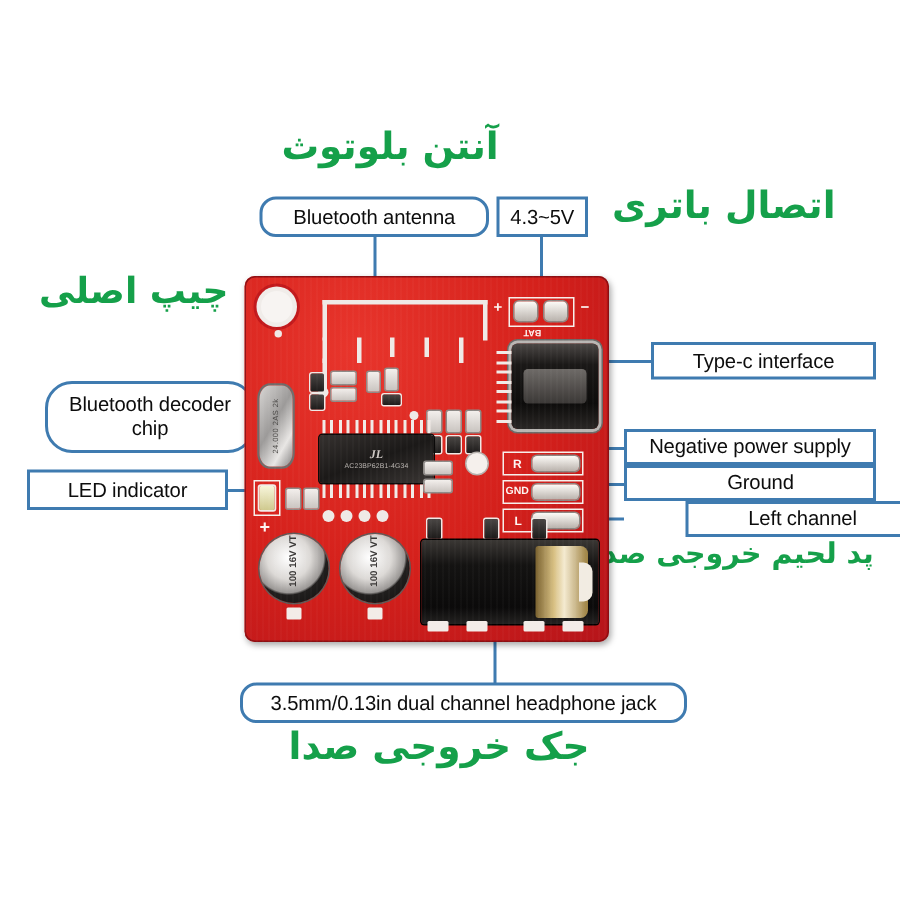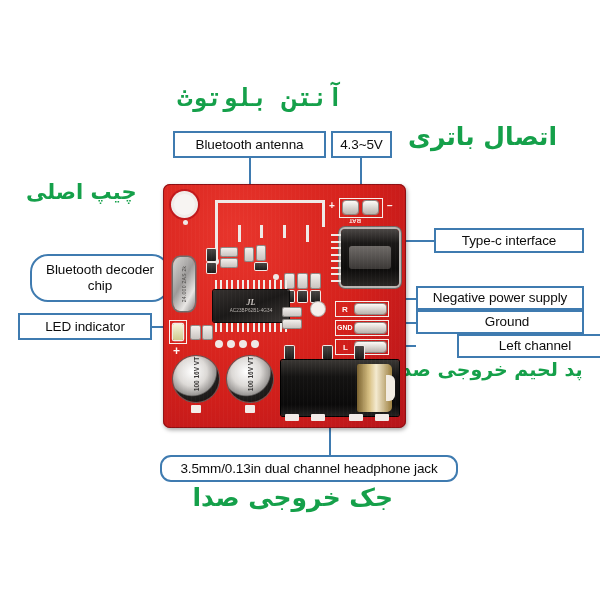--- a/index.html
+++ b/index.html
@@ -183,25 +183,25 @@
   .pinrow{ display:flex; justify-content:space-between; }
   .pinrow i{ display:block; width:2px; background:#f1ebe7; }
   .tracepad{ background:#f3ece8; border-radius:1px; }
   .bigvia{ border-radius:50%; background:#f5f0ec; box-shadow:0 0 0 1px #b5b0ac; }
 </style>
 </head>
 <body>
 
 <div id="stage">
 
-  <div class="fa" style="left:170px; top:83px; width:180px; text-align:center; font-size:25px;font-family:Liberation Mono, monospace;">آنتن بلوتوث</div>
+  <div class="fa" style="left:170px; top:83px; width:180px; text-align:center; font-size:25px;">آنتن بلوتوث</div>
 
   <div class="fa" style="left:408px; top:122px; font-size:25px;">اتصال باتری</div>
 
-  <div class="fa" style="left:26px; top:180px; font-size:21px;">چیپ اصلی</div>
+  <div class="fa" style="left:26px; top:180px; font-size:24px;">چیپ اصلی</div>
 
 
   <div class="fa" style="left:395px; top:358px; font-size:19px;">پد لحیم خروجی صدا</div>
 
   <div class="fa" style="left:223px; top:483px; width:170px; text-align:center; font-size:25px;">جک خروجی صدا</div>
 
   <div class="leader v" style="left:249px; top:158px; height:52px;"></div>
 
   <div class="leader v" style="left:360px; top:158px; height:40px;"></div>
 
@@ -212,21 +212,21 @@
   <div class="leader h" style="left:388px; top:322px; width:28px;"></div>
 
   <div class="leader h" style="left:388px; top:345px; width:28px;"></div>
 
   <div class="leader h" style="left:170px; top:289px; width:30px;"></div>
 
   <div class="leader h" style="left:152px; top:326px; width:34px;"></div>
 
   <div class="leader v" style="left:329px; top:425px; height:32px;"></div>
 
-  <div class="label-box" style="left:173px; top:131px; width:153px; height:27px;">Bluetooth antenna</div>
+  <div class="label-box" style="left:173px; top:131px; width:153px; height:27px;border-radius:11px;">Bluetooth antenna</div>
 
   <div class="label-box" style="left:331px; top:131px; width:61px; height:27px;">4.3~5V</div>
 
   <div class="label-box" style="left:434px; top:228px; width:150px; height:25px;">Type-c interface</div>
 
   <div class="label-box" style="left:416px; top:286px; width:168px; height:24px;">Negative power supply</div>
 
   <div class="label-box" style="left:416px; top:310px; width:168px; height:24px;padding-left:20px;">Ground</div>
 
   <div class="label-box" style="left:416px; top:334px; width:156px; height:24px;margin-left:41px;">Left channel</div>

